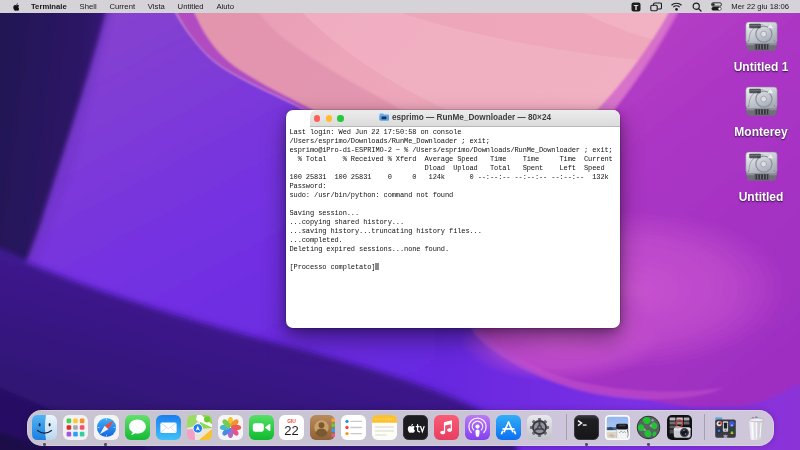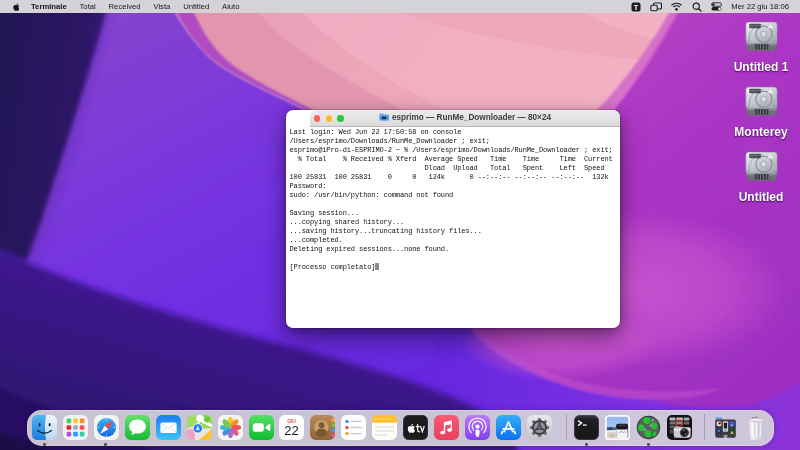--- a/index.html
+++ b/index.html
@@ -143,22 +143,22 @@
   <path d="M-10,428 C26,441 48,448 66,458 L-10,458 Z" fill="#1d0d4a"></path>
   </g>
 </svg>
 
 <div id="menubar">
   <div class="l">
     <svg class="apple" viewBox="0 0 14 16">
           <path fill="#111" d="M11.6,8.4c0-2.1,1.7-3.1,1.8-3.2c-1-1.4-2.5-1.6-3-1.6C9.1,3.5,8,4.3,7.4,4.3C6.8,4.3,5.8,3.6,4.7,3.6C3.3,3.6,2,4.4,1.3,5.7c-1.5,2.5-0.4,6.3,1,8.3c0.7,1,1.5,2.1,2.6,2.1c1,0,1.4-0.7,2.7-0.7c1.3,0,1.6,0.7,2.7,0.7c1.1,0,1.8-1,2.5-2c0.8-1.2,1.1-2.3,1.1-2.4C13.9,11.7,11.6,10.8,11.6,8.4z M9.6,2.2C10.2,1.5,10.6,0.6,10.5,0C9.7,0,8.8,0.5,8.2,1.2C7.7,1.8,7.2,2.8,7.3,3.6C8.2,3.7,9.1,3,9.6,2.2z"></path>
         </svg>
     <span class="mi" style="font-weight:bold; margin-left:0;">Terminale</span>
-    <span class="mi">Total</span>
-    <span class="mi">Received</span>
+    <span class="mi">Shell</span>
+    <span class="mi">Current</span>
     <span class="mi">Vista</span>
     <span class="mi">Untitled</span>
     <span class="mi">Aiuto</span>
   </div>
   <div class="sp"></div>
   <div class="r">
     <span class="ric">
           <svg width="10" height="10" viewBox="0 0 10 10">
             <rect x="0.5" y="0.5" width="9" height="9" rx="2" fill="#1c1c1c"></rect>
             <text x="5" y="7.6" font-size="7.5" font-weight="bold" fill="#fff" text-anchor="middle" font-family="Liberation Sans">T</text>

